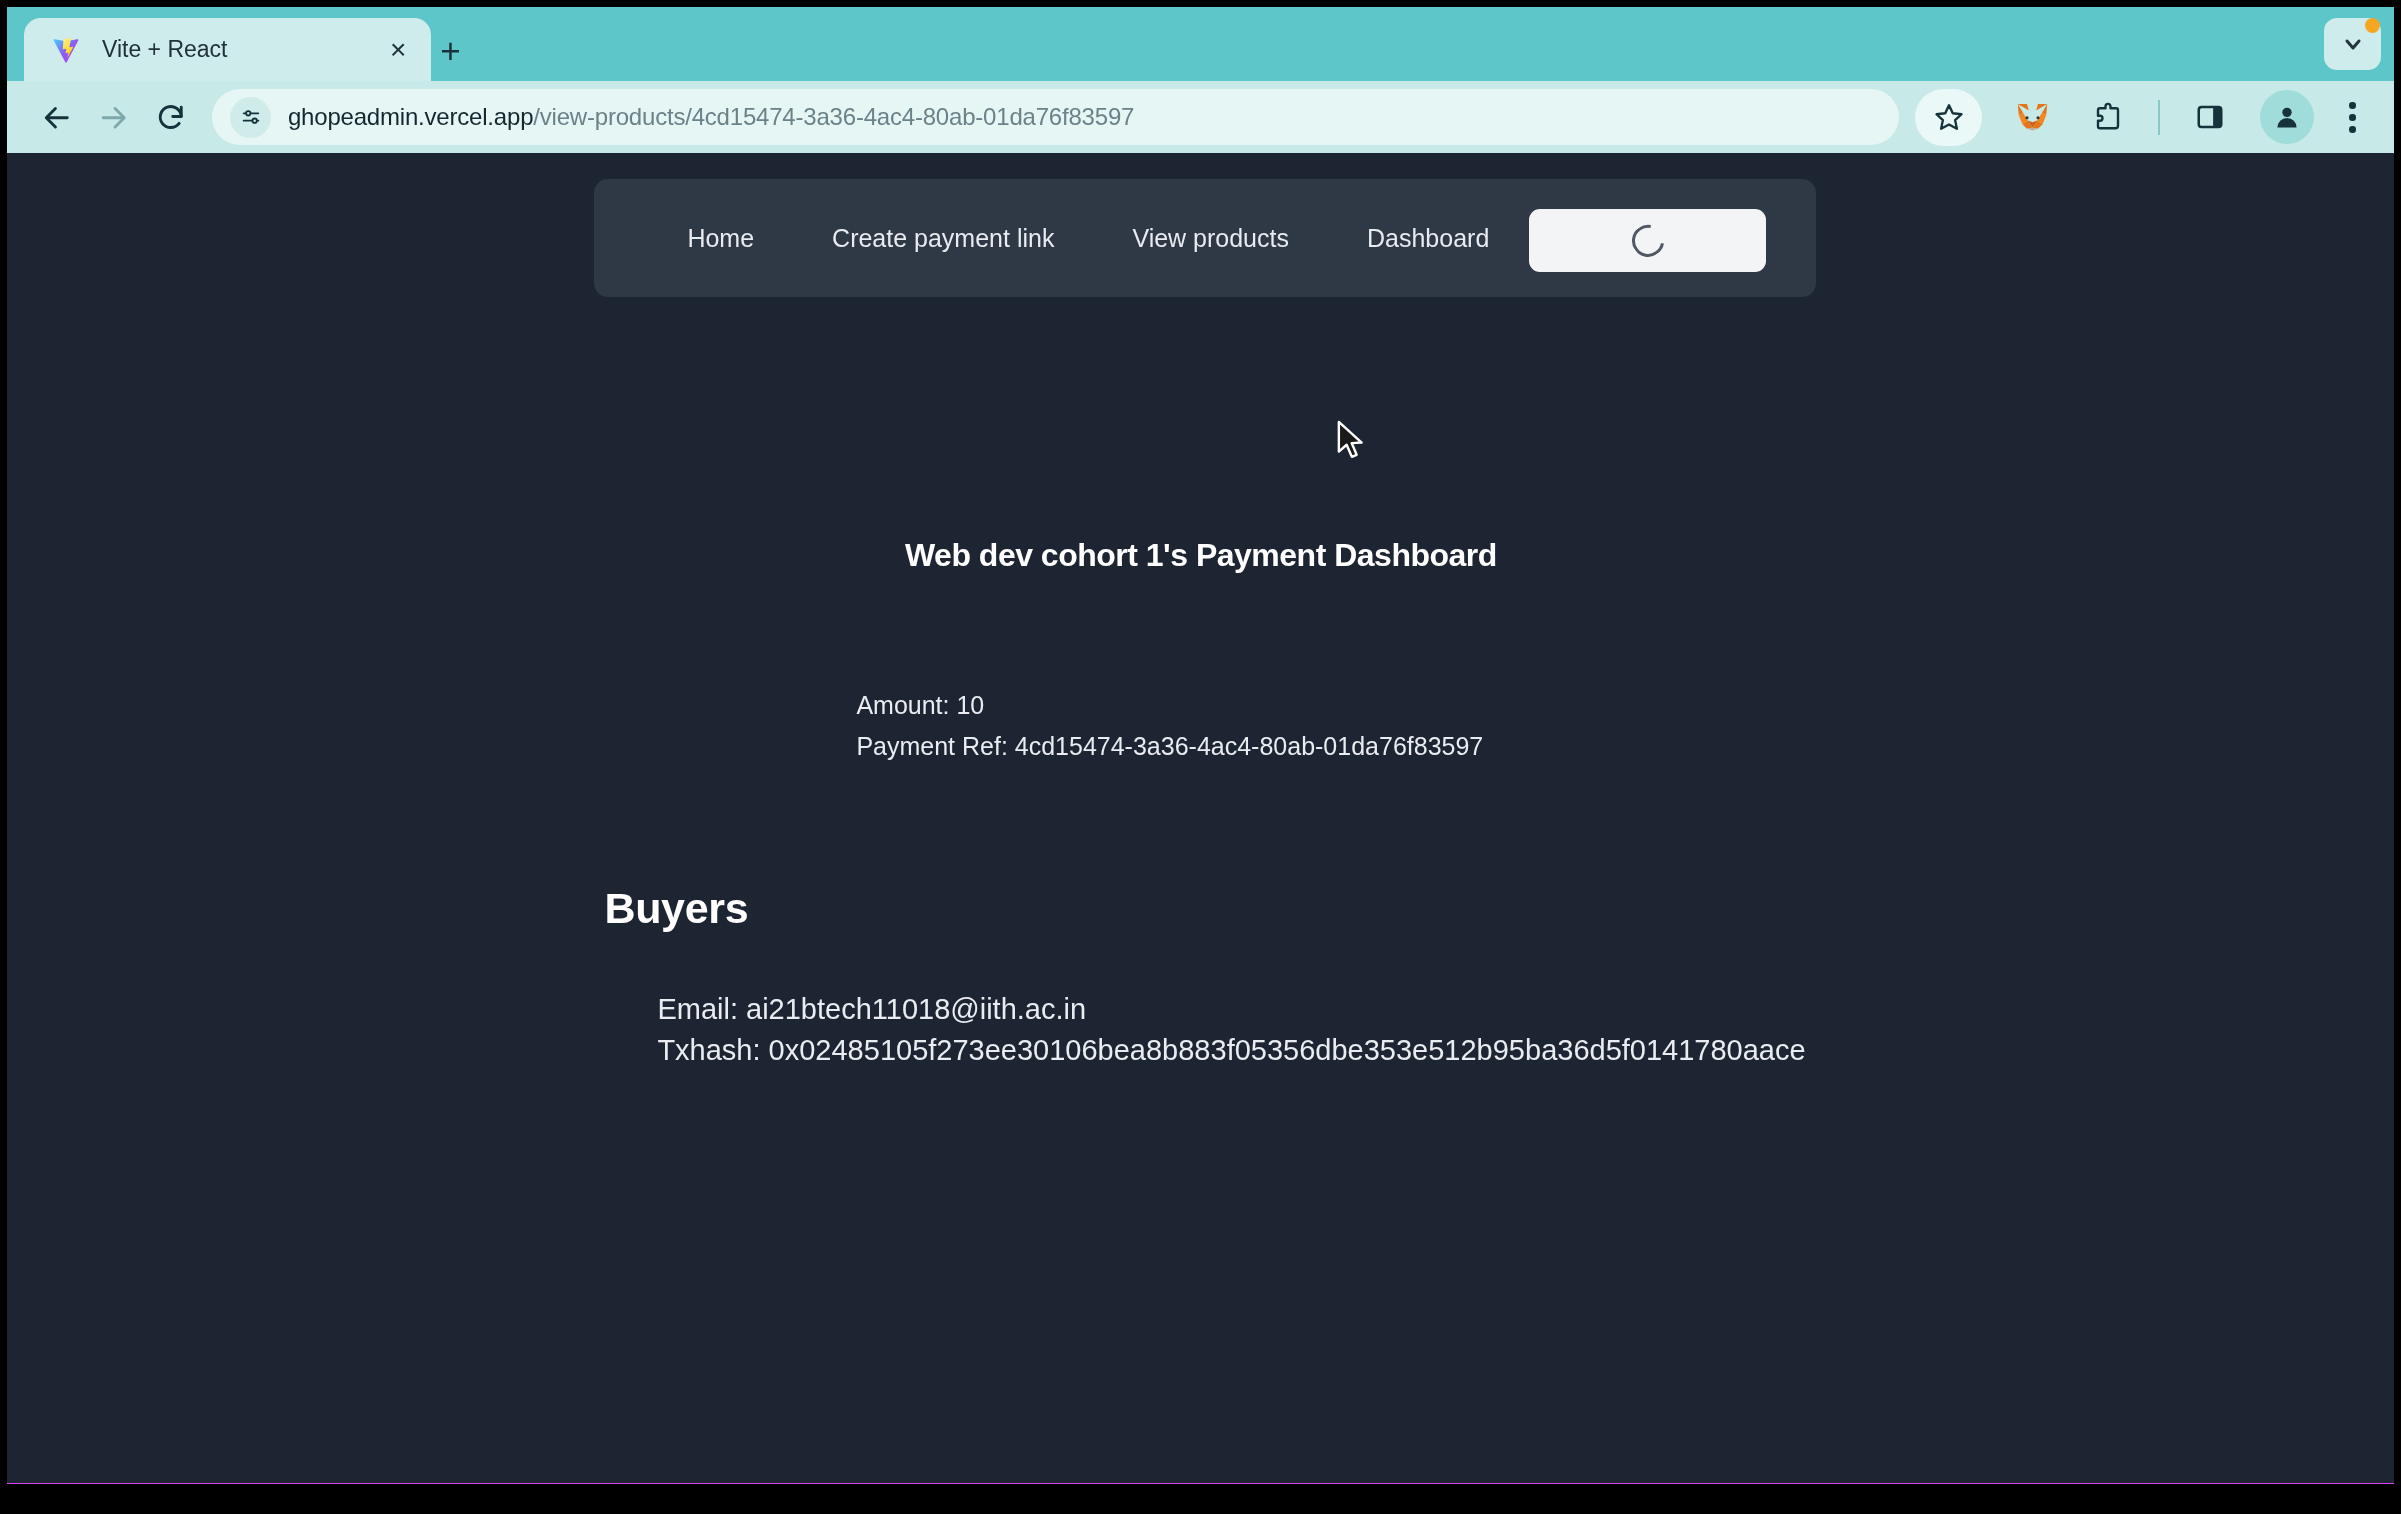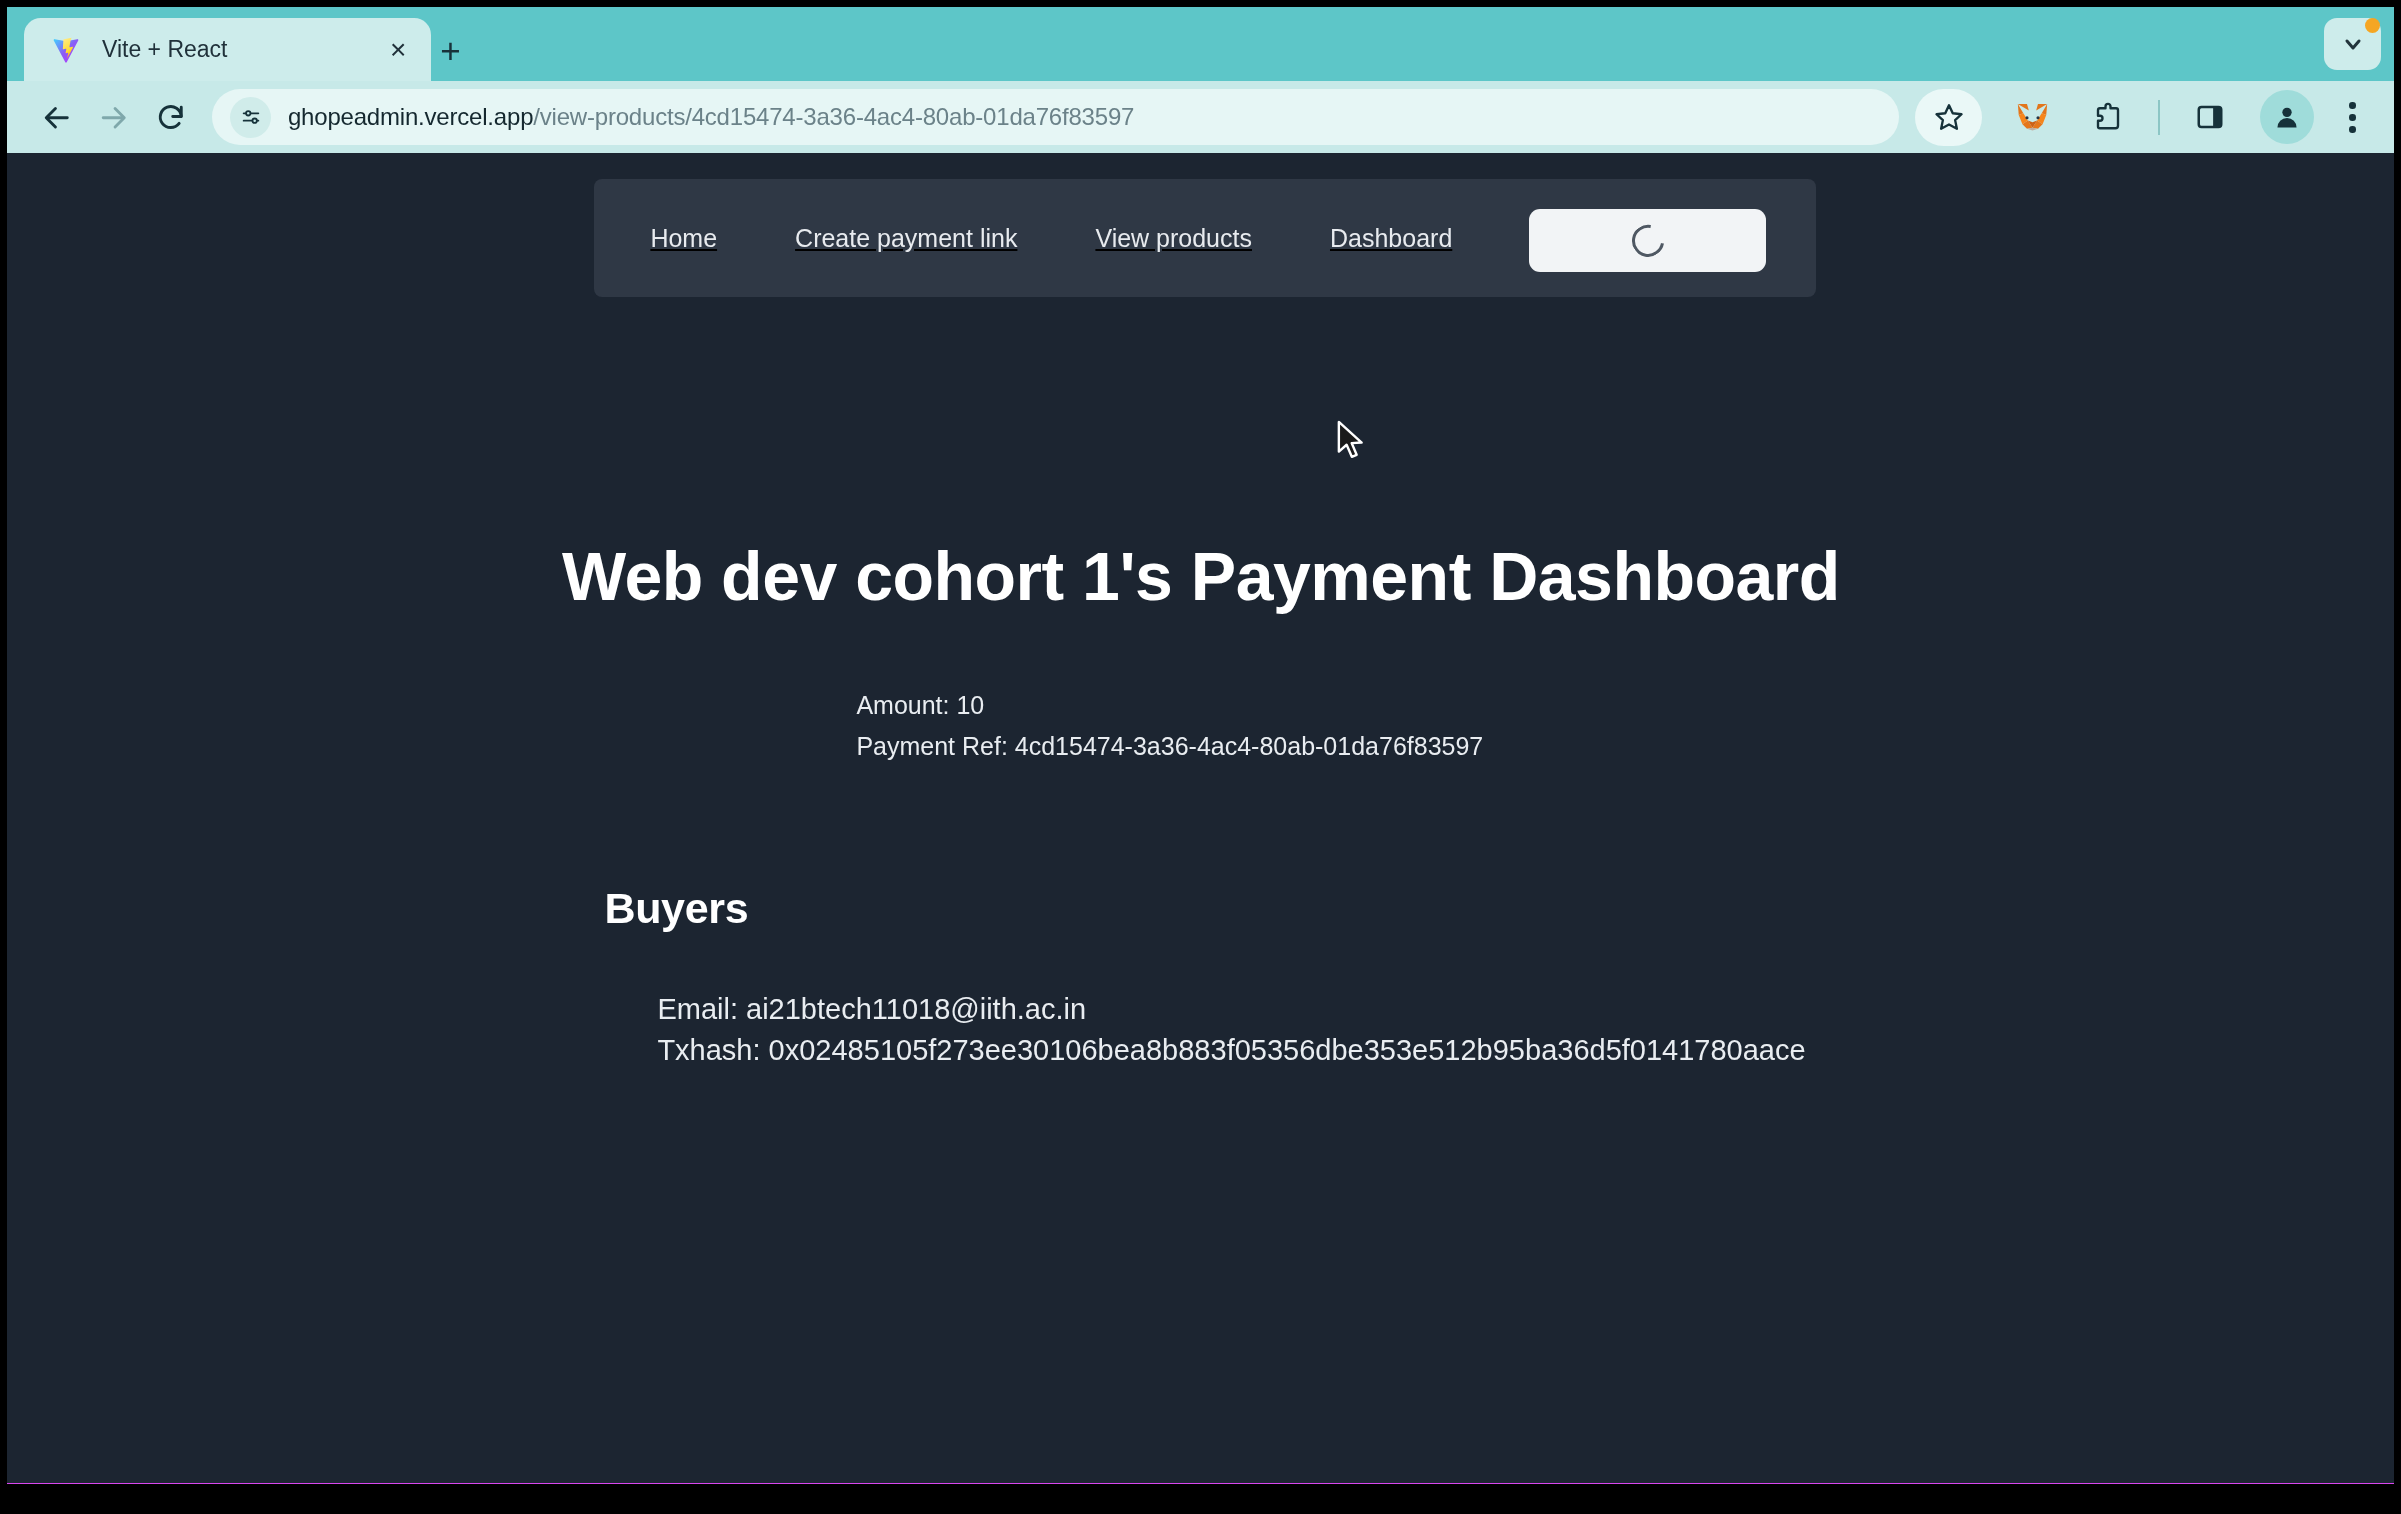--- a/index.html
+++ b/index.html
@@ -209,25 +209,24 @@
   }
 
   
   .site-nav {
     position: absolute;
     left: 587px;
     top: 26px;
     width: 1222px;
     height: 118px;
     background: #2f3845;
-    border-radius: 8px;
+    border-radius: 14px;
     display: flex;
     align-items: center;
-    padding-left: 56px;
-    text-decoration: underline;
+    padding-left: 93px;
   }
 
   .nav-link {
     font-size: 25px;
     color: #e8ebef;
     margin-right: 78px;
     white-space: nowrap;
   }
   .nav-link:last-of-type { margin-right: 0; }
 
@@ -250,21 +249,21 @@
     border-right-color: transparent;
     border-radius: 50%;
     transform: rotate(-35deg);
   }
 
   .page-title {
     position: absolute;
     left: 0; right: 0;
     top: 384px;
     text-align: center;
-    font-size: 68px;
+    font-size: 32px;
     font-weight: 700;
     color: #ffffff;
     letter-spacing: -0.5px;
   }
 
   .details {
     position: absolute;
     left: 849px;
     top: 532px;
     color: #e9edf1;

